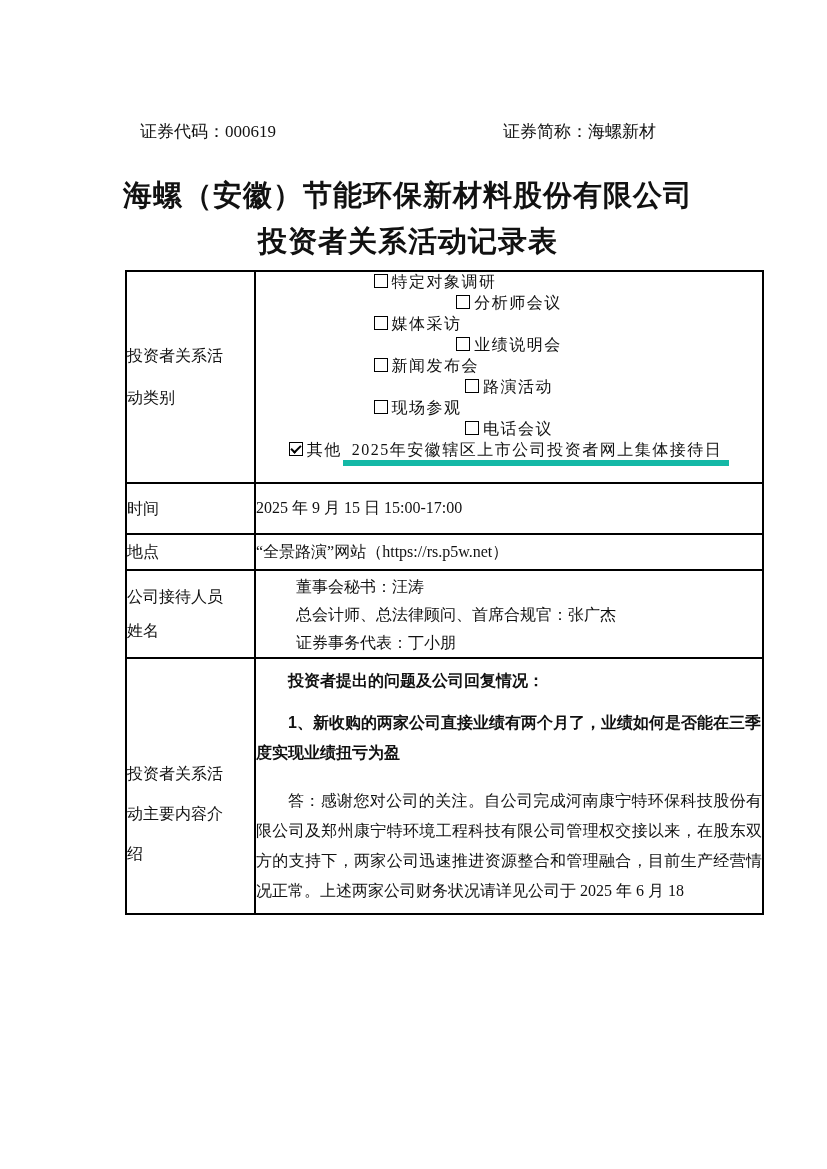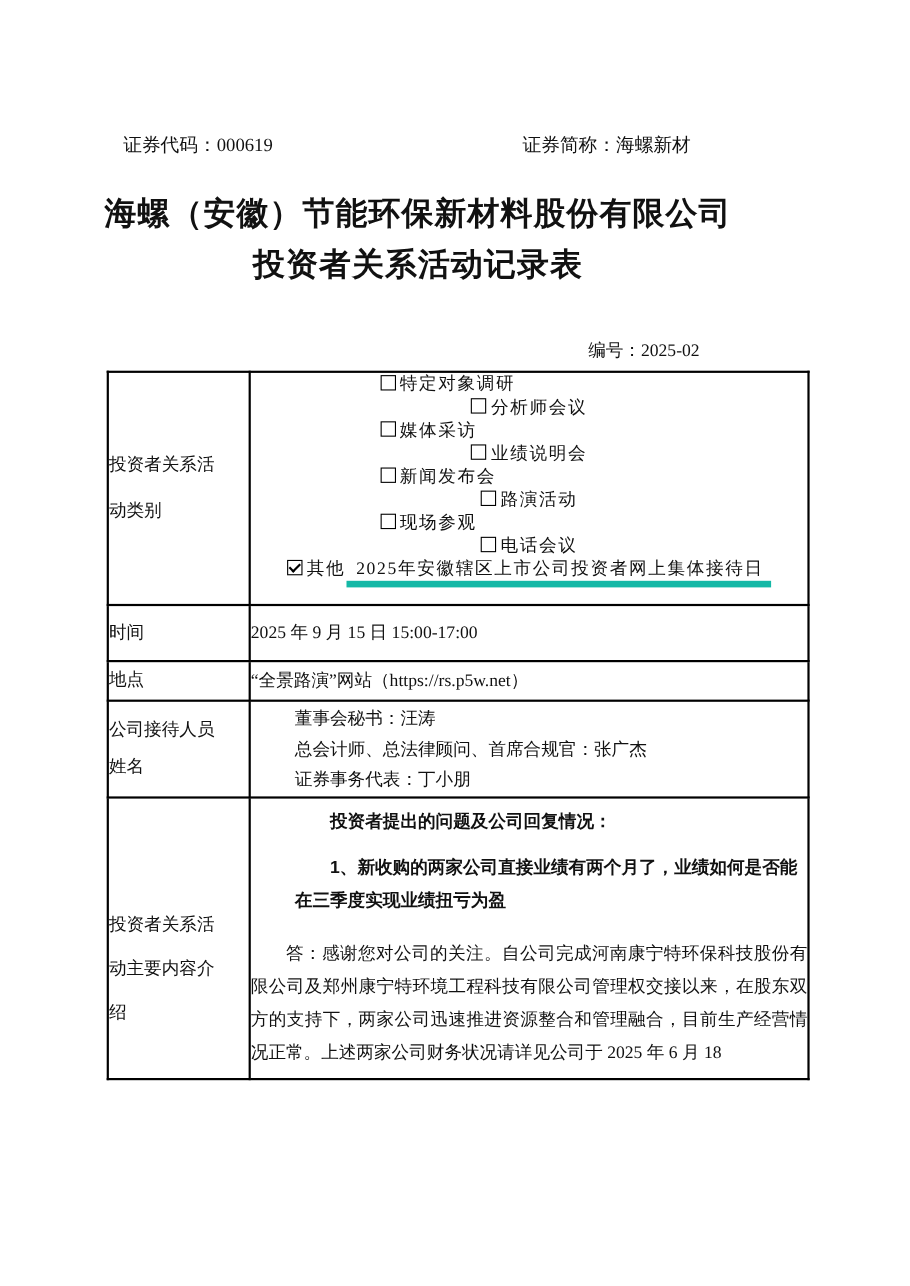--- a/index.html
+++ b/index.html
@@ -4,20 +4,21 @@
 <style>
   html,body{margin:0;padding:0;background:#ffffff;}
   .page{
     position:relative;
     width:760px;height:1169px;
     background:#fff;
     overflow:hidden;
     color:#111;
     font-family:"Liberation Serif","DejaVu Serif",serif;
     font-size:16px;
+    margin-left:28px;
   }
   
   .codes{
     display:flex;justify-content:space-between;
     margin:121px 132px 0 112px;
     font-size:17px;line-height:22px;
   }
   
   .title{
     margin:29px 60px 0 60px;
@@ -103,41 +104,39 @@
   .content-cell p{
     margin:0;
     text-indent:2em;
     line-height:30px;
     text-align:justify;
   }
   .content-cell p.q{
     font-family:"Liberation Sans","DejaVu Sans",sans-serif;
     font-weight:bold;
     text-align:left;
-    padding-left:40px;
   }
   .content-cell p.intro{margin-bottom:12px;}
   .content-cell p.question{margin-bottom:18px;}
 </style>
 </head>
 <body>
 
 <div class="page">
 
   <div class="codes">
     <span>证券代码：000619</span>
     <span>证券简称：海螺新材</span>
   </div>
 
   <div class="title">
     <div>海螺（安徽）节能环保新材料股份有限公司</div>
     <div>投资者关系活动记录表</div>
   </div>
 
-  <div class="doc-no">编号：2025-02</div>
 
   <table class="form">
     <colgroup>
         <col class="c1">
         <col class="c2">
       </colgroup>
 
     <tbody>
         <tr class="r1">
       <td class="hcell">投资者关系活

